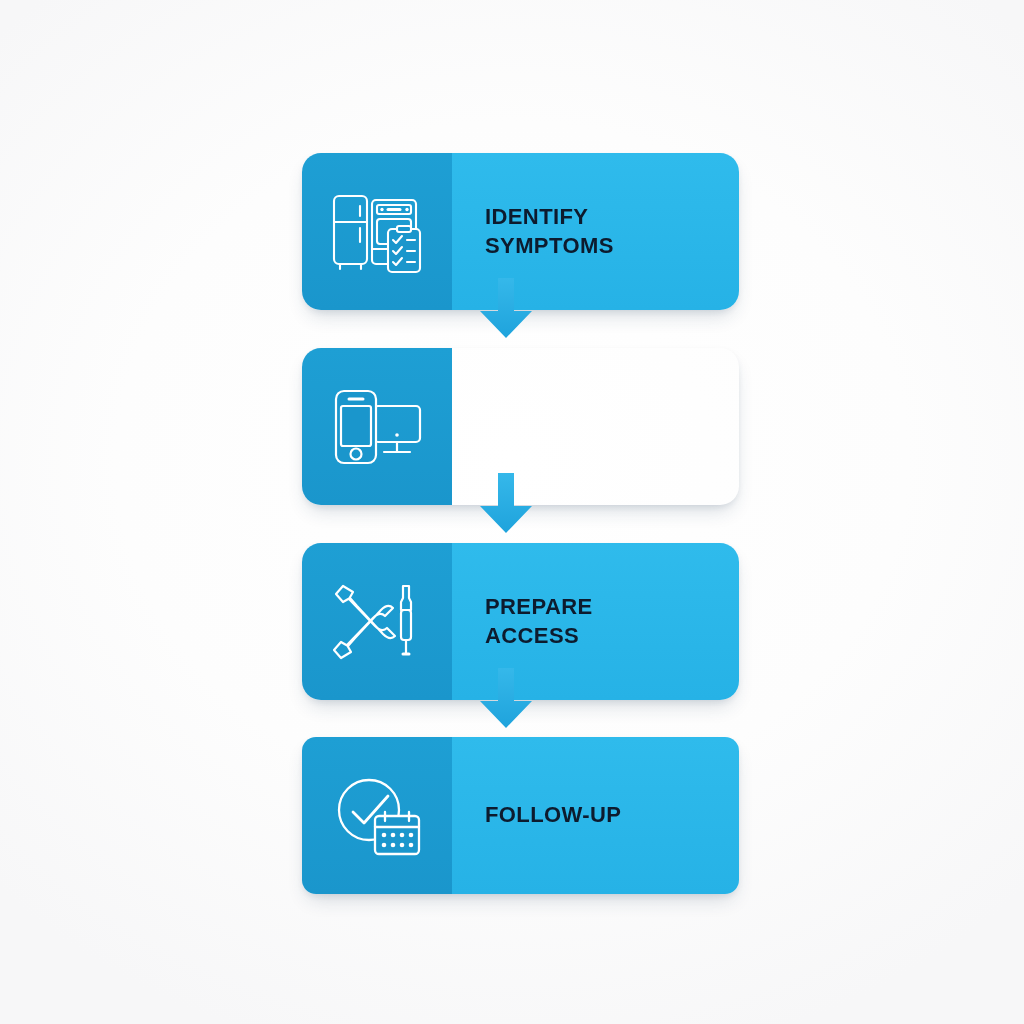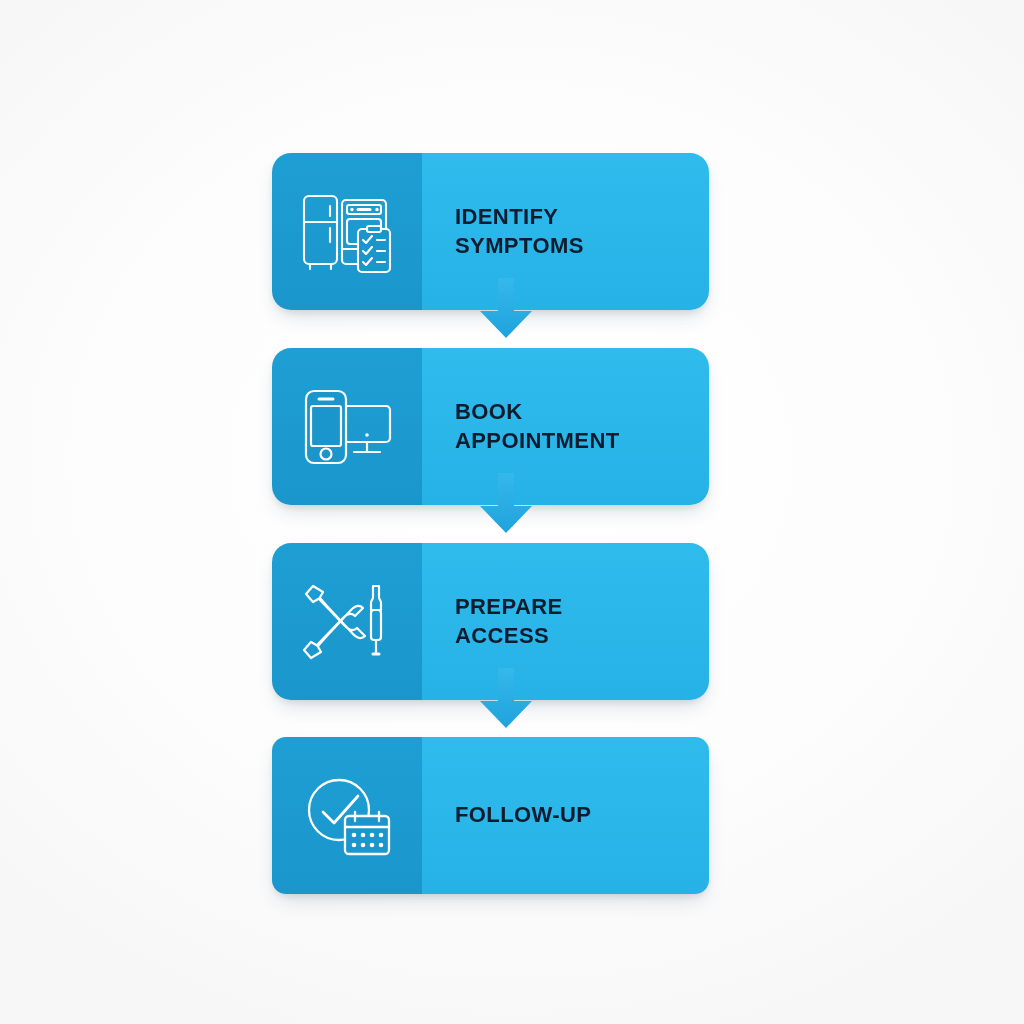--- a/index.html
+++ b/index.html
@@ -18,21 +18,21 @@
 
   #flow-canvas {
     position:absolute;
     left:0; top:0;
     width:1024px; height:1024px;
   }
 
   
   .card {
     position:absolute;
-    left:272px;
+    left:302px;
     width:437px;
     height:157px;
     border-radius:19px;
     overflow:hidden;
     display:flex;
     align-items:stretch;
     box-shadow:
       0 10px 20px -6px rgba(30,60,90,0.20),
       0 3px 7px -2px rgba(30,60,90,0.12);
   }
@@ -143,24 +143,20 @@
         <rect x="44" y="19" width="46" height="36" rx="4"></rect>
         <line x1="67" y1="55" x2="67" y2="65"></line>
         <line x1="54" y1="65" x2="80" y2="65"></line>
         <circle cx="67" cy="48" r="1.8" fill="#ffffff" stroke="none"></circle>
 
         <rect x="6" y="4" width="40" height="72" rx="8" fill="#1A96CC"></rect>
         <line x1="19" y1="12" x2="33" y2="12" stroke-width="3"></line>
         <rect x="11" y="19" width="30" height="40" rx="2"></rect>
         <circle cx="26" cy="67" r="5.5"></circle>
       </svg>
-    </div>
-    <div class="label-panel">
-      <div class="card-label">BOOK
-APPOINTMENT</div>
     </div>
   </div>
 
   <div class="arrow arrow-2">
     <svg width="58" height="62" viewBox="0 0 58 62">
       <defs>
         <linearGradient id="agrad2" x1="0" y1="0" x2="0" y2="1">
           <stop offset="0%" stop-color="#35B8EA"></stop>
           <stop offset="100%" stop-color="#1FA3DC"></stop>
         </linearGradient>

